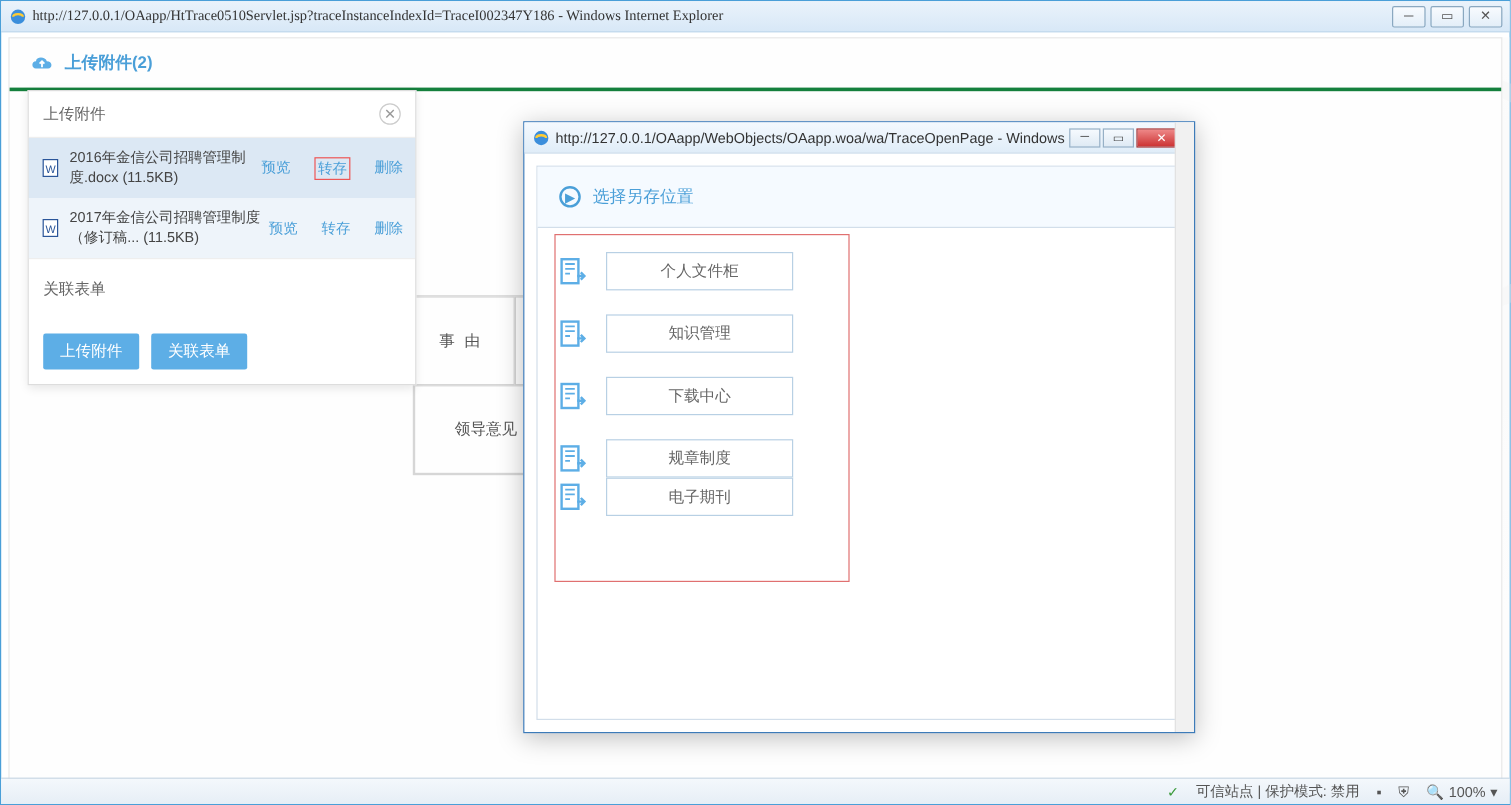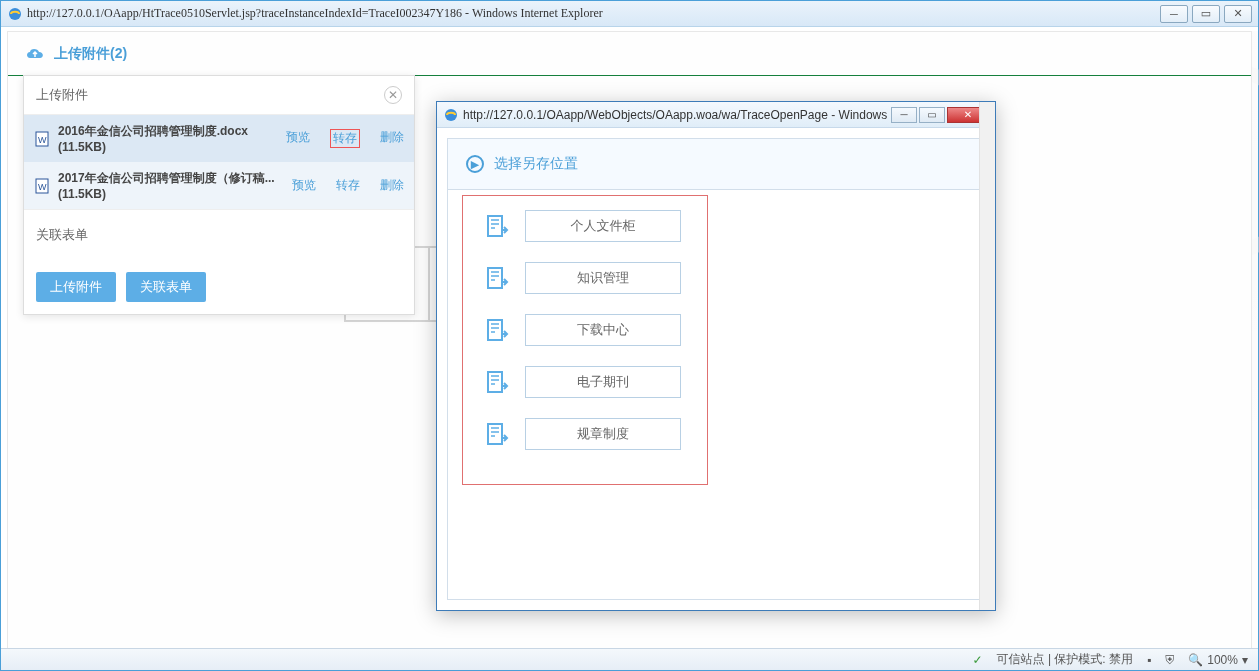--- a/index.html
+++ b/index.html
@@ -10,38 +10,38 @@
 .ie-titlebar { height: 26px; background: linear-gradient(#eaf3fb, #d8e8f7); border-bottom: 1px solid #b8d4ea; display: flex; align-items: center; padding: 0 6px; }
 .ie-favicon { width: 16px; height: 16px; margin-right: 4px; }
 .ie-title { font-size: 12px; color: #333; flex: 1; white-space: nowrap; overflow: hidden; font-family: Liberation Serif, serif; }
 .win-btns { display: flex; gap: 0; }
 .win-btn { width: 28px; height: 18px; border: 1px solid #8aa8c0; margin-left: 4px; background: linear-gradient(#f8fbfe,#e3eef8); font-size: 11px; display: flex; align-items: center; justify-content: center; color: #555; cursor: pointer; border-radius: 2px; }
 
 
 .content-area { position: absolute; left: 6px; top: 30px; right: 6px; bottom: 10px; background: #fefefe; border: 1px solid #e8e8e8; }
 
 
-.toolbar { height: 44px; border-bottom: 1px solid #15803d; display: flex; padding-left: 16px; }
+.toolbar { height: 44px; border-bottom: 3px solid #15803d; display: flex; padding-left: 16px; }
 .upload-label { display: flex; align-items: center; color: #4a9fd8; font-size: 14px; font-weight: bold; margin-right: 110px; cursor: pointer; }
 .cloud-icon { width: 24px; height: 16px; margin-right: 6px; }
 .cloud-icon svg { display: block; }
 .toolbar-btns { display: flex; gap: 12px; }
 .tbtn { border: 1px solid #d0d0d0; background: #fff; padding: 6px 16px; font-size: 13px; color: #555; cursor: pointer; min-width: 70px; text-align: center; }
 .tbtn.wide { min-width: 110px; }
 
 
-.attach-panel { position: absolute; left: 22px; top: 74px; width: 392px; background: #fff; border: 1px solid #ddd; box-shadow: 0 2px 8px rgba(0,0,0,0.1); z-index: 5; }
+.attach-panel { position: absolute; left: 22px; top: 74px; width: 324px; background: #fff; border: 1px solid #ddd; box-shadow: 0 2px 8px rgba(0,0,0,0.1); z-index: 5; }
 .panel-header { display: flex; align-items: center; justify-content: space-between; padding: 10px 12px; border-bottom: 1px solid #eee; }
 .panel-header span { font-size: 13px; color: #666; }
 .close-x { width: 18px; height: 18px; border: 1px solid #ccc; border-radius: 50%; display: flex; align-items: center; justify-content: center; font-size: 12px; color: #999; cursor: pointer; }
 .file-row { display: flex; align-items: center; padding: 8px 10px; font-size: 12px; }
 .file-row.selected { background: #dce8f4; }
 .file-row.hover { background: #eef4fa; }
 .doc-icon { width: 16px; height: 16px; margin-right: 8px; flex-shrink: 0; }
-.file-name { flex: 1; color: #444; font-weight: bold; }
+.file-name { flex: 1; color: #444; }
 .file-actions { display: flex; gap: 20px; color: #4a9fd8; }
 .file-actions span { cursor: pointer; }
 .file-actions .boxed { border: 1px solid #e55; padding: 0 2px; }
 .panel-section { padding: 16px 12px; border-top: 1px solid #eee; font-size: 13px; color: #666; }
 .panel-btns { padding: 12px; display: flex; gap: 10px; }
 .pbtn { background: #5daee6; color: #fff; border: none; padding: 6px 14px; font-size: 13px; cursor: pointer; border-radius: 2px; }
 
 
 .form-table { position: absolute; left: 336px; top: 214px; border: 1px solid #d6d6d6; }
 .form-cell { border: 1px solid #d6d6d6; font-size: 13px; color: #555; text-align: center; }
@@ -63,21 +63,21 @@
 .pop-btn { width: 26px; height: 16px; border: 1px solid #96b0c6; margin-left: 2px; font-size: 10px; display: flex; align-items: center; justify-content: center; cursor: pointer; }
 .pop-btn.min { background: linear-gradient(#f6fafe,#dfeaf4); color: #444; }
 .pop-btn.max { background: linear-gradient(#f6fafe,#dfeaf4); color: #444; }
 .pop-btn.close { background: linear-gradient(#e88,#c33); color: #fff; width: 42px; border-color: #a33; }
 
 .popup-content { position: absolute; left: 10px; top: 36px; right: 10px; bottom: 10px; border: 1px solid #d2deea; background: #fff; }
 .popup-header2 { padding: 16px 18px; border-bottom: 1px solid #d2deea; display: flex; align-items: center; background: #f5faff; }
 .arrow-btn { width: 18px; height: 18px; border-radius: 50%; border: 2px solid #4a9fd8; display: flex; align-items: center; justify-content: center; margin-right: 10px; color: #4a9fd8; font-size: 11px; }
 .popup-header2-text { font-size: 14px; color: #4a9fd8; }
 
-.dest-box { position: absolute; left: 14px; top: 56px; width: 246px; height: 290px; border: 1px solid #e07070; padding: 14px 20px; }
+.dest-box { position: absolute; left: 14px; top: 56px; width: 246px; height: 290px; border: 1px solid #e07070; padding: 14px 0; }
 .dest-row { display: flex; align-items: center; margin-bottom: 20px; }
 .dest-icon { width: 28px; height: 28px; margin-right: 14px; }
 .dest-btn { border: 1px solid #b8d0e4; background: #fff; width: 156px; height: 32px; display: flex; align-items: center; justify-content: center; font-size: 13px; color: #666; cursor: pointer; }
 
 .popup-scroll { position: absolute; right: 0; top: 0; bottom: 0; width: 16px; background: #f1f1f1; border-left: 1px solid #e2e2e2; }
 
 
 .status-bar { position: absolute; left: 0; right: 0; bottom: 0; height: 22px; background: linear-gradient(#f4f8fc,#e6eef6); border-top: 1px solid #c8d6e4; display: flex; align-items: center; justify-content: flex-end; padding: 0 10px; font-size: 12px; color: #555; gap: 14px; }
 .status-ok { color: #3a9a3a; }
 .zoom-sect { display: flex; align-items: center; gap: 4px; }
@@ -120,20 +120,23 @@
     </div>
 
     <div class="form-table">
       <div class="row1">
         <div class="form-cell c1">
           <span>事</span>
           <span>由</span>
         </div>
         <div class="form-cell c2">附</div>
       </div>
+      <div class="row2">
+        <div class="form-cell c3">领导意见</div>
+      </div>
     </div>
     <div style="position:absolute; left:456px; top:224px; font-size:13px; color:#555;">招</div>
   </div>
 
   <div class="attach-panel">
     <div class="panel-header">
       <span>上传附件</span>
       <div class="close-x">✕</div>
     </div>
     <div class="file-row selected">
@@ -209,35 +212,35 @@
           <div class="dest-btn">知识管理</div>
         </div>
         <div class="dest-row">
           <span class="dest-icon"><svg viewBox="0 0 28 28">
                 <rect x="5" y="4" width="14" height="20" fill="none" stroke="#5daee6" stroke-width="2"></rect>
                 <path d="M8 8h8M8 12h8M8 16h4" stroke="#5daee6" stroke-width="1.5"></path>
                 <path d="M18 18l6 0 M21 15l3 3-3 3" stroke="#5daee6" stroke-width="2" fill="none"></path>
               </svg></span>
           <div class="dest-btn">下载中心</div>
         </div>
+        <div class="dest-row" style="margin-bottom:0">
+          <span class="dest-icon"><svg viewBox="0 0 28 28">
+                <rect x="5" y="4" width="14" height="20" fill="none" stroke="#5daee6" stroke-width="2"></rect>
+                <path d="M8 8h8M8 12h8M8 16h4" stroke="#5daee6" stroke-width="1.5"></path>
+                <path d="M18 18l6 0 M21 15l3 3-3 3" stroke="#5daee6" stroke-width="2" fill="none"></path>
+              </svg></span>
+          <div class="dest-btn">规章制度</div>
+        </div>
         <div class="dest-row">
           <span class="dest-icon"><svg viewBox="0 0 28 28">
                 <rect x="5" y="4" width="14" height="20" fill="none" stroke="#5daee6" stroke-width="2"></rect>
                 <path d="M8 8h8M8 12h8M8 16h4" stroke="#5daee6" stroke-width="1.5"></path>
                 <path d="M18 18l6 0 M21 15l3 3-3 3" stroke="#5daee6" stroke-width="2" fill="none"></path>
               </svg></span>
           <div class="dest-btn">电子期刊</div>
-        </div>
-        <div class="dest-row" style="margin-bottom:0">
-          <span class="dest-icon"><svg viewBox="0 0 28 28">
-                <rect x="5" y="4" width="14" height="20" fill="none" stroke="#5daee6" stroke-width="2"></rect>
-                <path d="M8 8h8M8 12h8M8 16h4" stroke="#5daee6" stroke-width="1.5"></path>
-                <path d="M18 18l6 0 M21 15l3 3-3 3" stroke="#5daee6" stroke-width="2" fill="none"></path>
-              </svg></span>
-          <div class="dest-btn">规章制度</div>
         </div>
       </div>
     </div>
     <div class="popup-scroll"></div>
   </div>
 
   <div class="status-bar">
     <span class="status-ok">✓</span>
     <span>可信站点 | 保护模式: 禁用</span>
     <span>▪</span>

